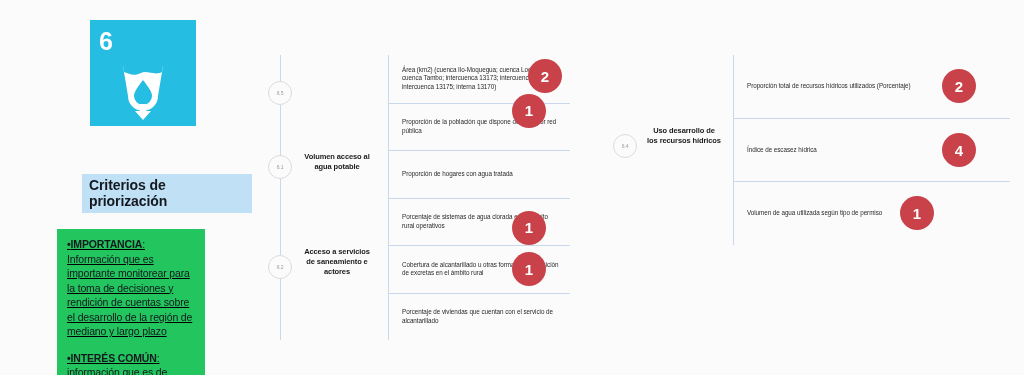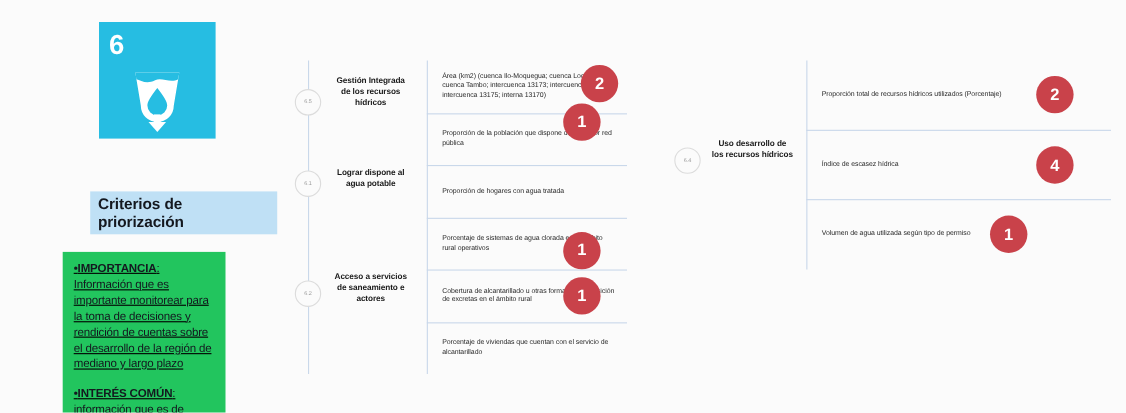--- a/index.html
+++ b/index.html
@@ -129,24 +129,23 @@
       <p><b><span>•</span><span>IMPORTANCIA</span></b><span>: Información que es importante monitorear para la toma de decisiones y rendición de cuentas sobre el desarrollo de la región de mediano y largo plazo</span></p>
       <p class="second"><b><span>•</span><span>INTERÉS COMÚN</span></b><span>: información que es de interés para múltiples actores</span></p>
     </div>
   </div>
 
   <div class="group" id="group-mid">
     <div class="vrule outer"></div>
     <div class="vrule inner"></div>
 
     <div class="code-circle" style="left:-12px; top:26px;">6.5</div>
-    <div class="obj-label" style="left:22px; top:13px; width:70px;">Gestión Integrada de los recursos hídricos</div>
 
     <div class="code-circle" style="left:-12px; top:100px;">6.1</div>
-    <div class="obj-label" style="left:22px; top:97px; width:70px;">Lograr dispone al agua potable</div>
+    <div class="obj-label" style="left:22px; top:97px; width:70px;">Volumen acceso al agua potable</div>
 
     <div class="code-circle" style="left:-12px; top:200px;">6.2</div>
     <div class="obj-label" style="left:22px; top:192px; width:70px;">Acceso a servicios de saneamiento e actores</div>
 
     <div class="rows">
       <div class="ind-cell first">
         <div class="ind-text">Área (km2) (cuenca Ilo-Moquegua;  cuenca Locumba; cuenca Tambo; intercuenca 13173; intercuenca 13174; intercuenca 13175; interna 13170)</div>
         <div class="badge" style="right:8px; top:4px;">2</div>
       </div>
       <div class="ind-cell">

